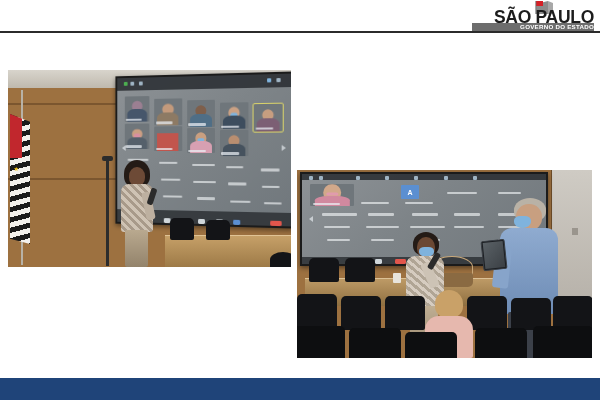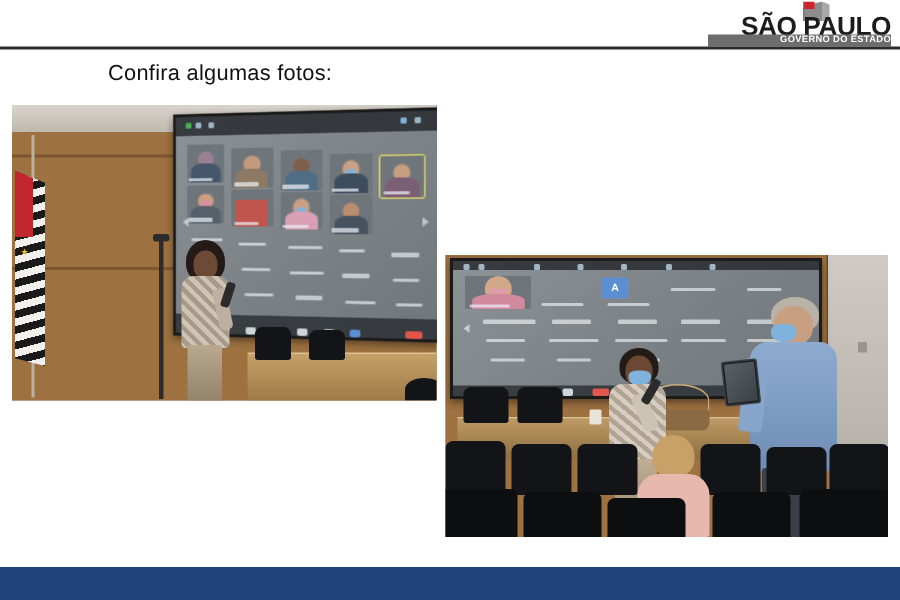--- a/index.html
+++ b/index.html
@@ -318,21 +318,20 @@
       <polygon points="4,13 4,3 16,0 16,13" fill="#8c8c8c"></polygon>
       <polygon points="16,13 16,0 21,2 21,13" fill="#a8a8a8"></polygon>
       <rect x="4" y="0" width="7" height="5" fill="#d42027"></rect>
       <rect x="3.4" y="0" width="0.9" height="13" fill="#6f6f6f"></rect>
     </svg>
     <div class="brand-wordmark">SÃO PAULO</div>
     <div class="brand-sub">GOVERNO DO ESTADO</div>
   </div>
   <div class="header-rule"></div>
 
-  <div class="slide-title">Confira algumas fotos:</div>
 
   <div class="photo photo-1">
     <div class="scene">
 
       <div class="wall"></div>
       <div class="ceiling"></div>
       <div class="wall-seam" style="left:0;right:0;top:17%;height:1.5px;"></div>
       <div class="wall-seam" style="left:0;right:0;top:55%;height:1.5px;"></div>
 
       <div class="flagpole" style="left:13px;top:20px;height:175px;"></div>

